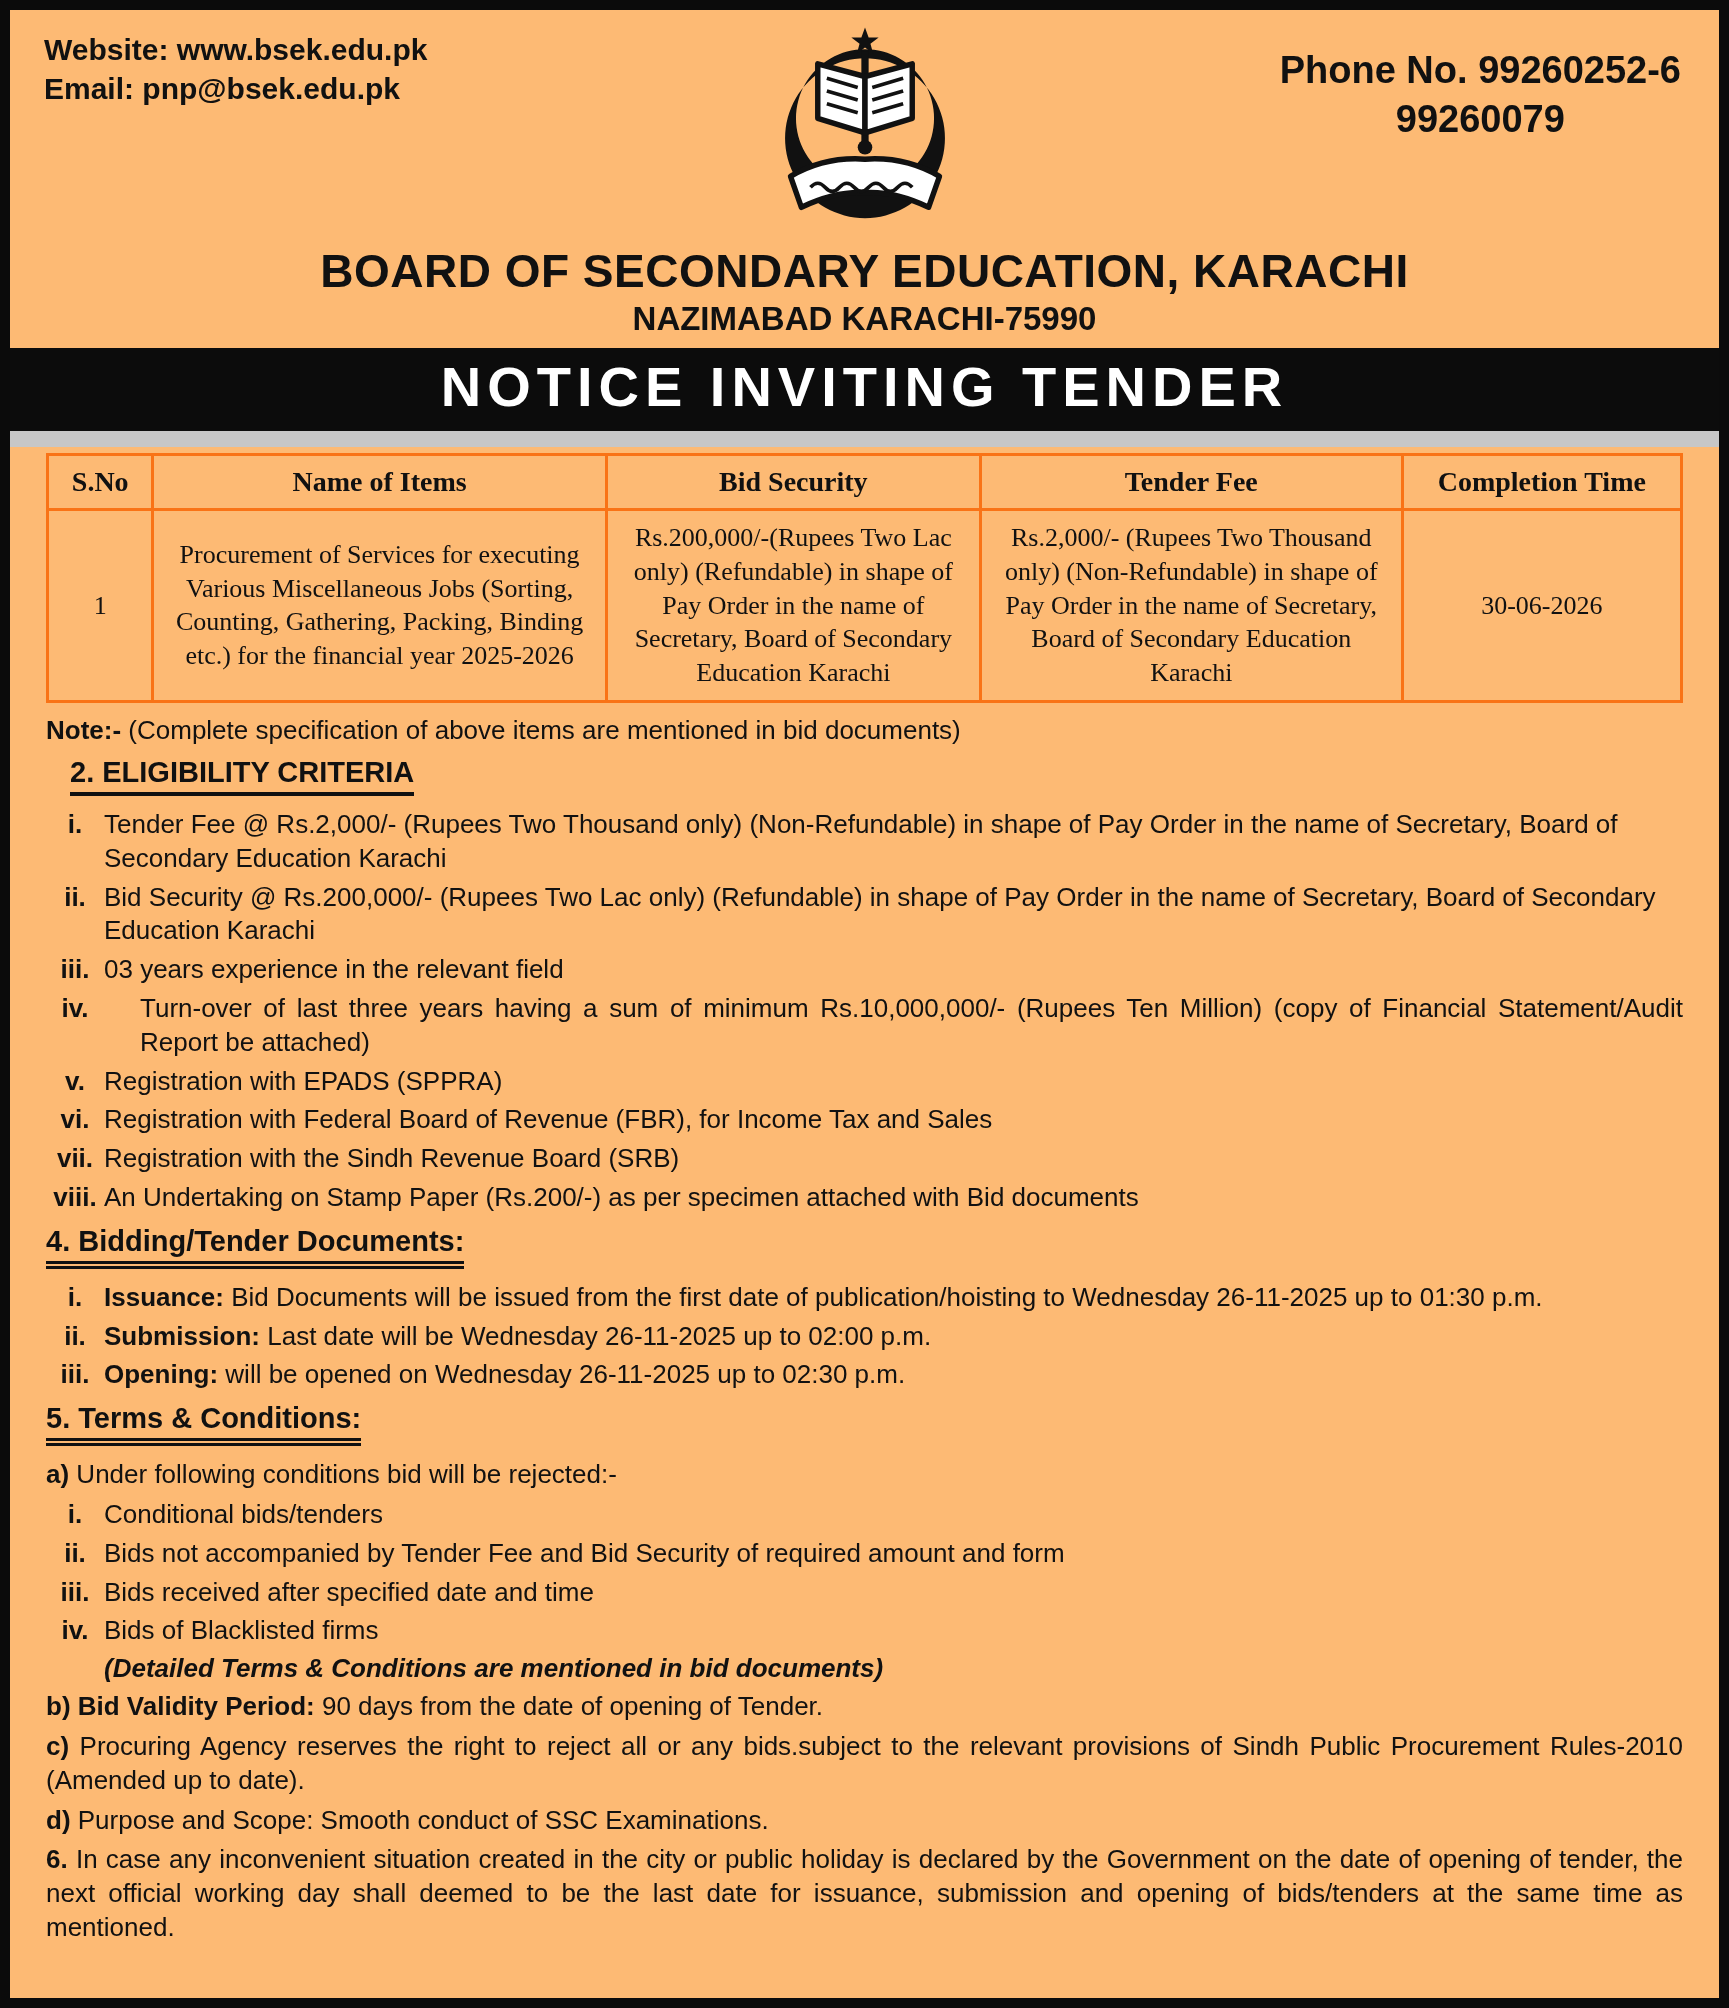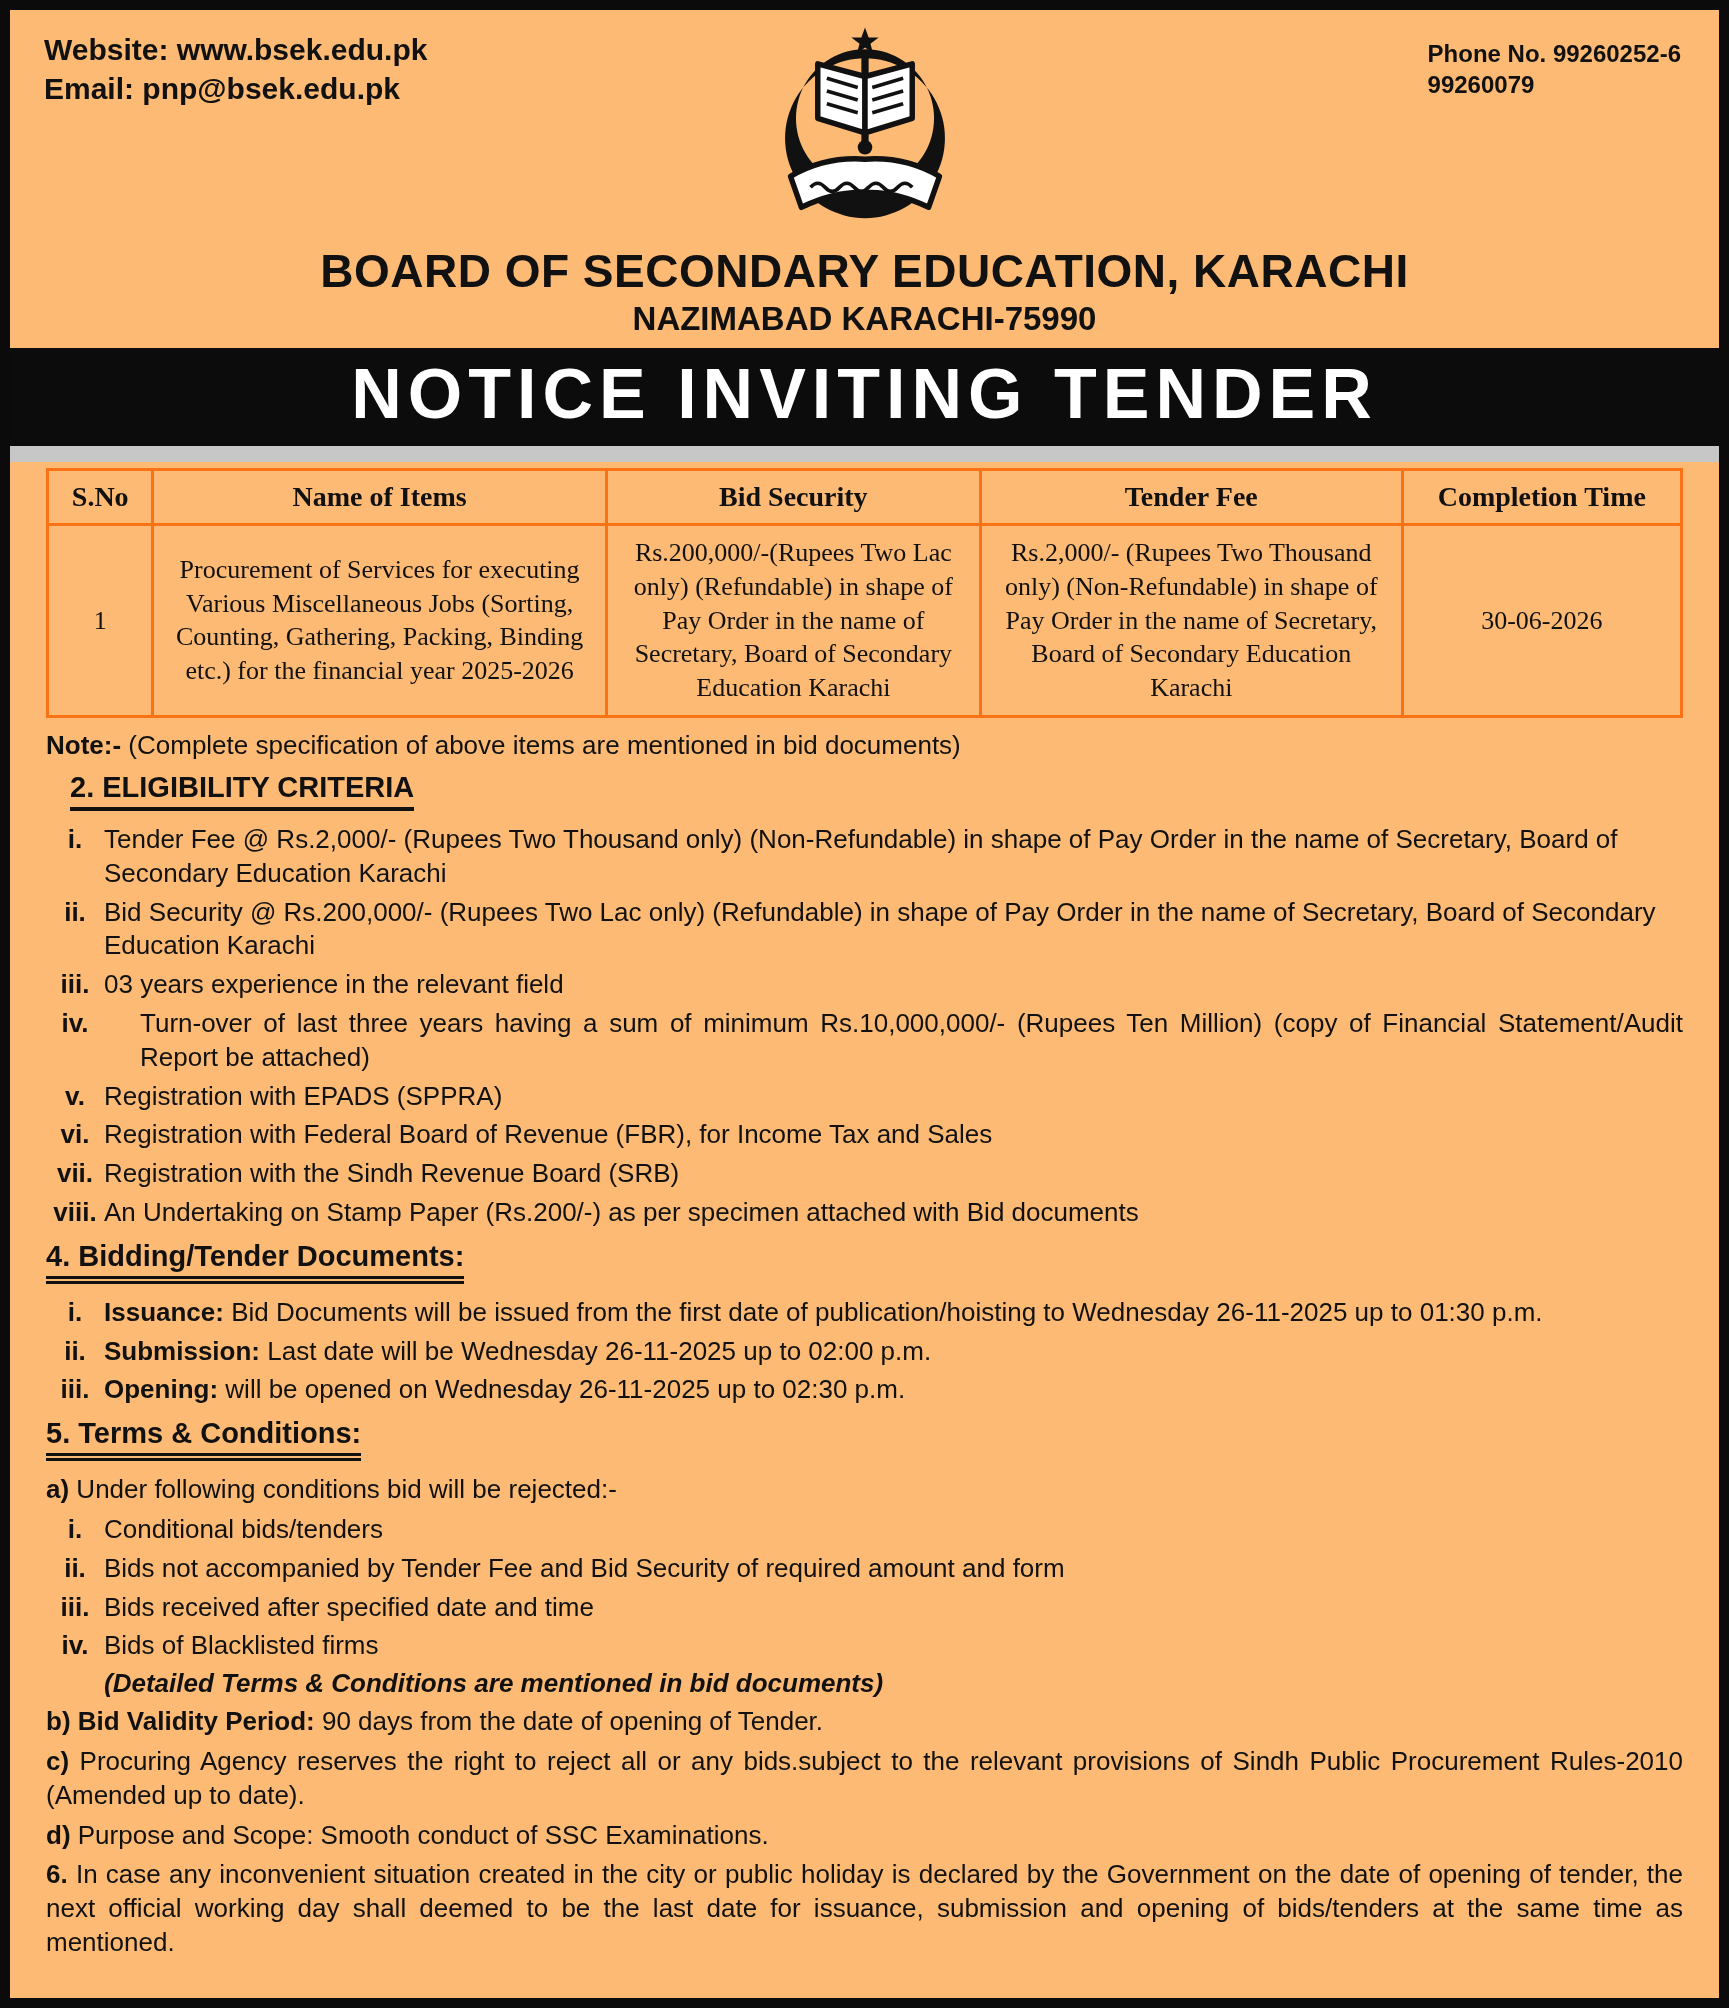--- a/index.html
+++ b/index.html
@@ -5,27 +5,27 @@
   html,body{margin:0;padding:0;background:#4a4a4a;}
   .page{
     width:1729px;height:2008px;box-sizing:border-box;margin:0 auto;
     background:#fdba74;border:10px solid #0b0b0b;
     font-family:"Liberation Sans",sans-serif;color:#111;
     display:flex;flex-direction:column;overflow:hidden;
   }
   
   .hdr{position:relative;padding:12px 30px 4px;}
   .hdr-left{position:absolute;left:34px;top:20px;font-size:30px;font-weight:600;line-height:1.3;}
-  .hdr-right{position:absolute;right:38px;top:28px;font-size:24px;font-weight:600;text-align:left;line-height:1.3;}
+  .hdr-right{position:absolute;right:38px;top:36px;font-size:38px;font-weight:600;text-align:center;line-height:1.3;}
   .logo{display:block;margin:0 auto;height:218px;}
   .org-title{text-align:center;font-size:46px;font-weight:800;margin-top:4px;letter-spacing:.5px;}
   .org-sub{text-align:center;font-size:33px;font-weight:700;margin-top:2px;margin-bottom:6px;}
   
   .banner{background:#0c0c0c;color:#fff;text-align:center;
-    font-size:70px;font-weight:800;letter-spacing:6px;padding:6px 0 12px;}
+    font-size:56px;font-weight:800;letter-spacing:6px;padding:6px 0 12px;}
   .strip{height:16px;background:#c7c7c7;}
   
   .content{flex:1;padding:6px 36px 0;}
   .intro{font-size:28px;margin:12px 0 12px;}
   table{width:100%;border-collapse:collapse;table-layout:fixed;}
   th,td{border:3px solid #f97316;font-family:Liberation Serif, serif;}
   th{font-size:28px;font-weight:700;padding:10px 4px;}
   td{font-size:26px;text-align:center;vertical-align:middle;padding:10px 10px;line-height:1.3;}
   .c-sno{width:6%;} .c-name{width:28%;} .c-bid{width:23%;} .c-fee{width:26%;} .c-time{width:17%;}
   .note{font-size:26px;margin:12px 0 8px;}

